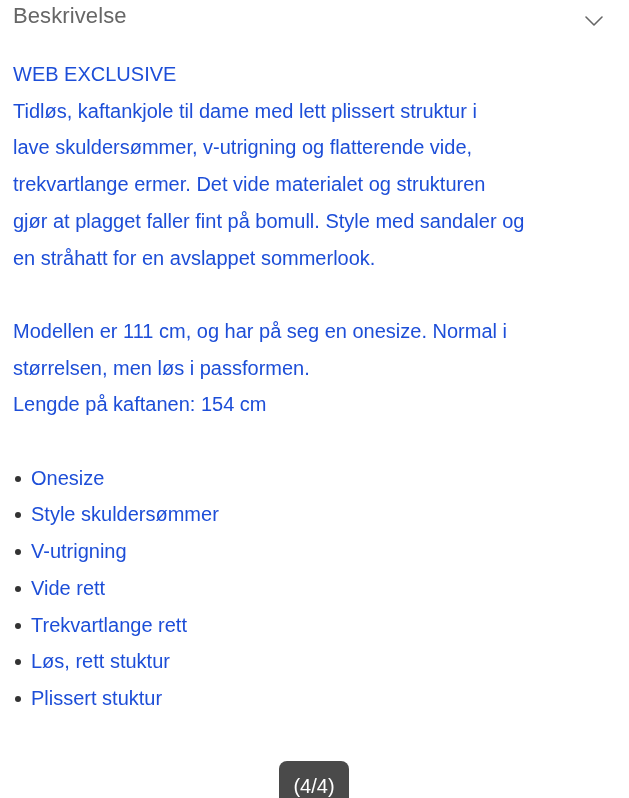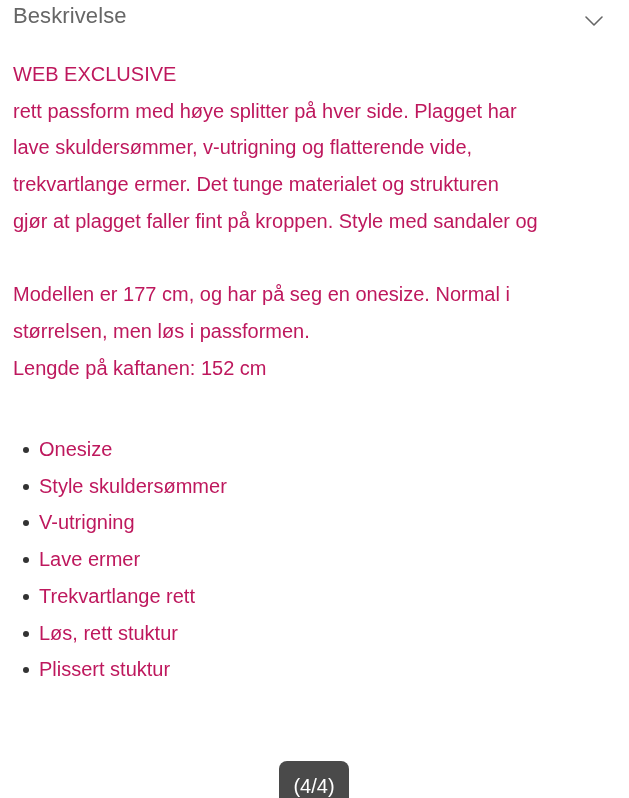--- a/index.html
+++ b/index.html
@@ -38,31 +38,31 @@
       width: 20px;
       height: 14px;
     }
     .content {
       position: absolute;
       left: 13px;
       top: 56px;
       width: 610px;
       font-size: 20px;
       line-height: 36.7px;
-      color: #be185d;
+      color: #1d4ed8;
     }
     .content p {
       margin: 0;
     }
     .spacer {
       height: 36.7px;
     }
     .bullets {
       list-style: none;
-      margin: 8px;
+      margin: 0;
       padding: 0;
     }
     .bullets li {
       position: relative;
       padding-left: 18px;
     }
     .bullets li::before {
       content: "";
       position: absolute;
       left: 2px;
@@ -93,33 +93,34 @@
 
 <div class="accordion-header">
   <span class="accordion-title">Beskrivelse</span>
   <svg class="chevron" viewBox="0 0 20 14">
     <polyline points="2,3 10,11 18,3" fill="none" stroke="#666666" stroke-width="1.6" stroke-linecap="round" stroke-linejoin="round"></polyline>
   </svg>
 </div>
 
 <div class="content">
   <p>WEB EXCLUSIVE</p>
-  <p>rett passform med høye splitter på hver side. Plagget har</p>
+  <p>Tidløs, kaftankjole til dame med lett plissert struktur i</p>
   <p>lave skuldersømmer, v-utrigning og flatterende vide,</p>
-  <p>trekvartlange ermer. Det tunge materialet og strukturen</p>
-  <p>gjør at plagget faller fint på kroppen. Style med sandaler og</p>
+  <p>trekvartlange ermer. Det vide materialet og strukturen</p>
+  <p>gjør at plagget faller fint på bomull. Style med sandaler og</p>
+  <p>en stråhatt for en avslappet sommerlook.</p>
   <div class="spacer"></div>
-  <p>Modellen er 177 cm, og har på seg en onesize. Normal i</p>
+  <p>Modellen er 111 cm, og har på seg en onesize. Normal i</p>
   <p>størrelsen, men løs i passformen.</p>
-  <p>Lengde på kaftanen: 152 cm</p>
+  <p>Lengde på kaftanen: 154 cm</p>
   <div class="spacer"></div>
   <ul class="bullets">
     <li>Onesize</li>
     <li>Style skuldersømmer</li>
     <li>V-utrigning</li>
-    <li>Lave ermer</li>
+    <li>Vide rett</li>
     <li>Trekvartlange rett</li>
     <li>Løs, rett stuktur</li>
     <li>Plissert stuktur</li>
   </ul>
 </div>
 
 <div class="page-badge">(4/4)</div>
 
 </body></html>

